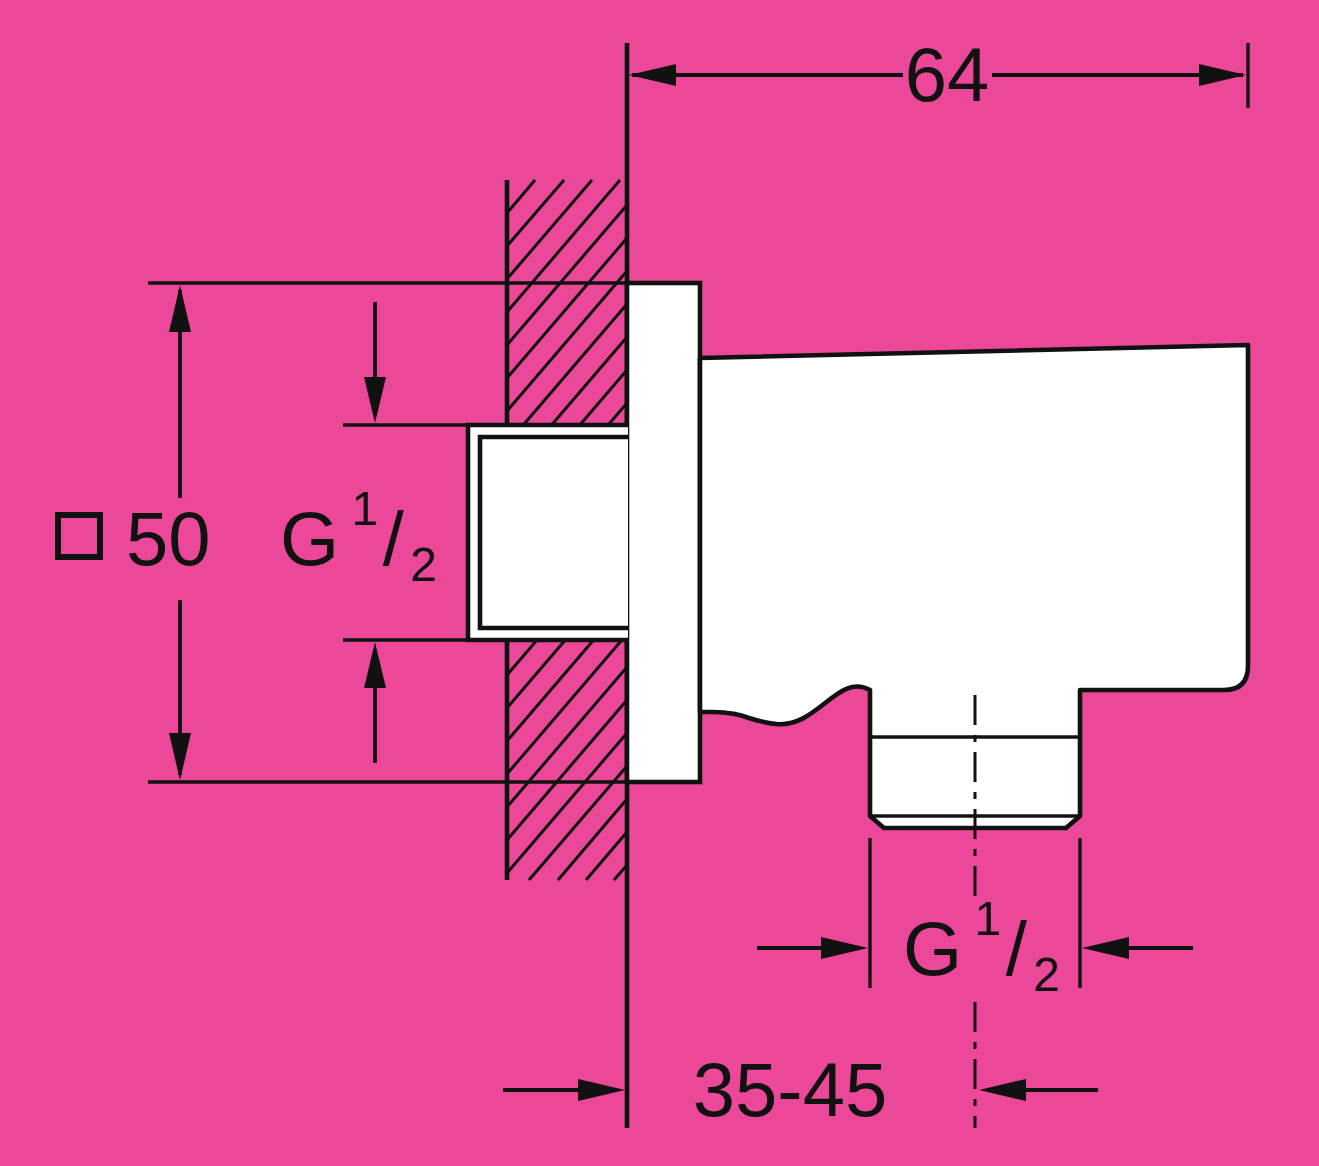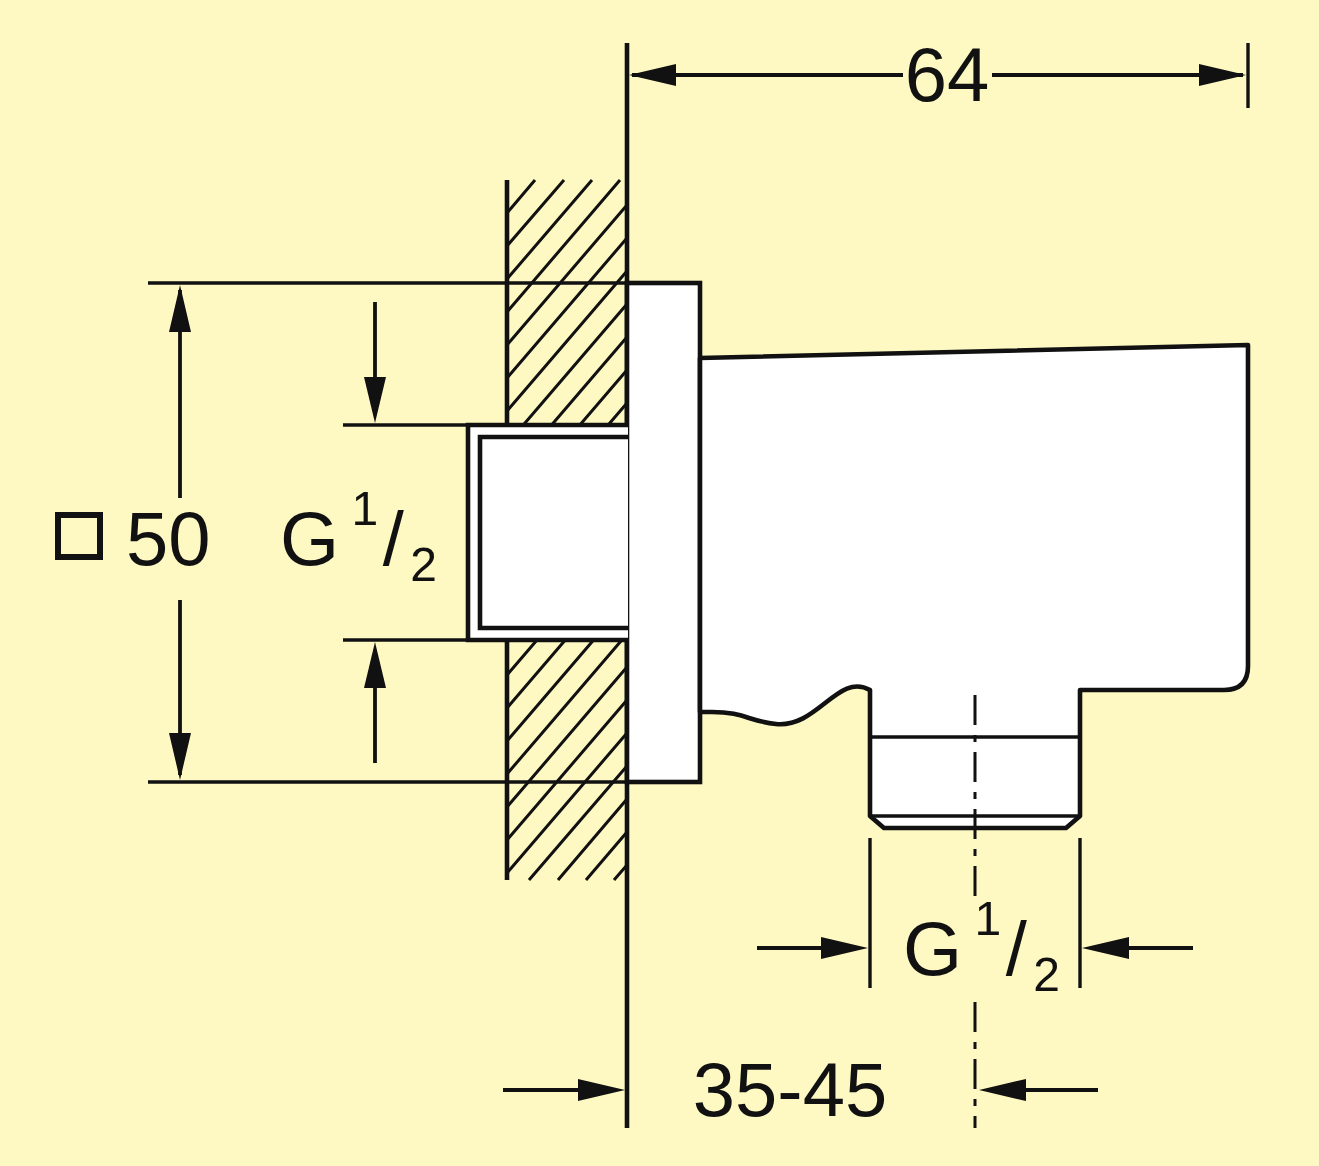--- a/index.html
+++ b/index.html
@@ -3,21 +3,21 @@
 <meta charset="utf-8">
 <style>
   html, body {
     margin: 0;
     padding: 0;
     background: #ffffff;
   }
   .stage {
     width: 1319px;
     height: 1166px;
-    background: #fef9c3;
+    background: #ec4899;
     position: relative;
   }
   svg { display: block; }
   .ln   { stroke: #111111; fill: none; stroke-width: 4.6; stroke-linecap: butt; }
   .thin { stroke: #111111; fill: none; stroke-width: 3;   }
   .det  { stroke: #111111; fill: none; stroke-width: 3.6; }
   .dim  { stroke: #111111; fill: none; stroke-width: 3.8; }
   .ext  { stroke: #111111; fill: none; stroke-width: 3.4; }
   .arr  { fill: #111111; stroke: none; }
   .white{ fill: #ffffff; stroke: none; }

